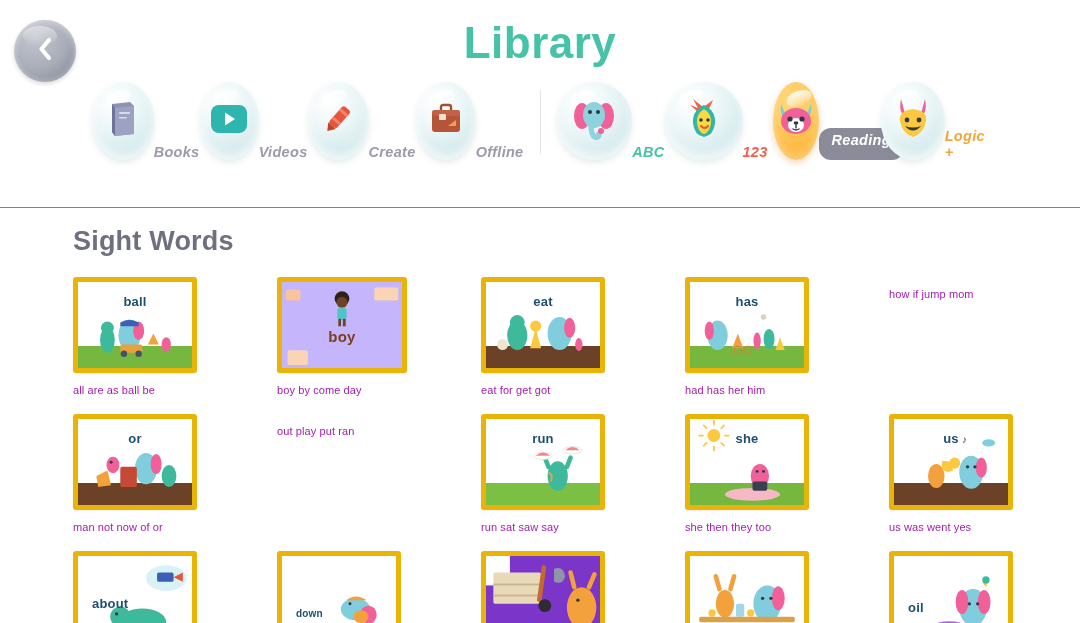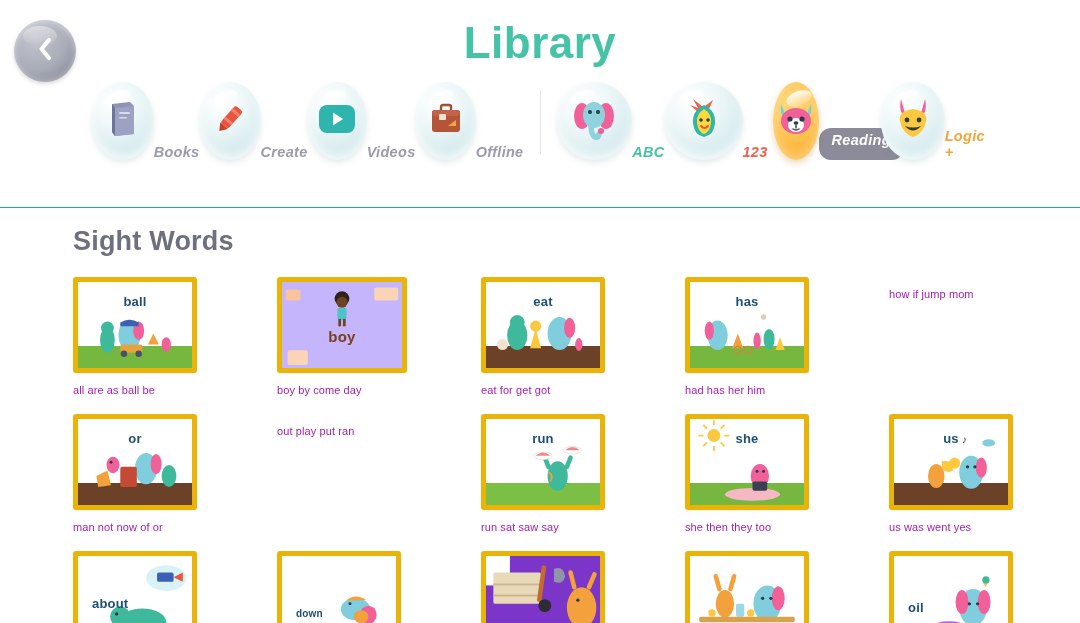--- a/index.html
+++ b/index.html
@@ -216,43 +216,43 @@
             <rect x="13" y="17" width="8" height="1.6" rx="0.8" fill="#d9dcea"></rect>
           </svg>
         </span>
       </div>
       <div class="tab-label">Books</div>
     </div>
 
     <div class="tab">
       <div class="bubble">
         <span>
+          <svg width="40" height="32" viewBox="0 0 40 32">
+            <rect x="2" y="2" width="36" height="28" rx="8" fill="#2db5ae"></rect>
+            <path d="M16 9.5 L26 16 L16 22.5 Z" fill="#ffffff"></path>
+          </svg>
+        </span>
+      </div>
+      <div class="tab-label">Videos</div>
+    </div>
+
+    <div class="tab">
+      <div class="bubble">
+        <span>
           <svg width="38" height="38" viewBox="0 0 38 38">
             <g transform="rotate(42 19 19)">
               <rect x="14" y="5" width="10" height="23" rx="2.5" fill="#e8553c"></rect>
               <rect x="14" y="9" width="10" height="3" fill="#f3826c"></rect>
               <rect x="14" y="20" width="10" height="3" fill="#f3826c"></rect>
               <path d="M14 28 L19 35 L24 28 Z" fill="#c8402a"></path>
             </g>
           </svg>
         </span>
       </div>
       <div class="tab-label">Create</div>
-    </div>
-
-    <div class="tab">
-      <div class="bubble">
-        <span>
-          <svg width="40" height="32" viewBox="0 0 40 32">
-            <rect x="2" y="2" width="36" height="28" rx="8" fill="#2db5ae"></rect>
-            <path d="M16 9.5 L26 16 L16 22.5 Z" fill="#ffffff"></path>
-          </svg>
-        </span>
-      </div>
-      <div class="tab-label">Videos</div>
     </div>
 
     <div class="tab">
       <div class="bubble">
         <span>
           <svg width="38" height="34" viewBox="0 0 38 34">
             <path d="M14 8 L14 5 Q14 3 16 3 L22 3 Q24 3 24 5 L24 8" fill="none" stroke="#9c5230" stroke-width="2.4"></path>
             <rect x="5" y="8" width="28" height="22" rx="3" fill="#b6543a"></rect>
             <rect x="5" y="8" width="28" height="6" rx="3" fill="#c46248"></rect>
             <rect x="12" y="12" width="7" height="6" rx="1" fill="#f2e3cf"></rect>

